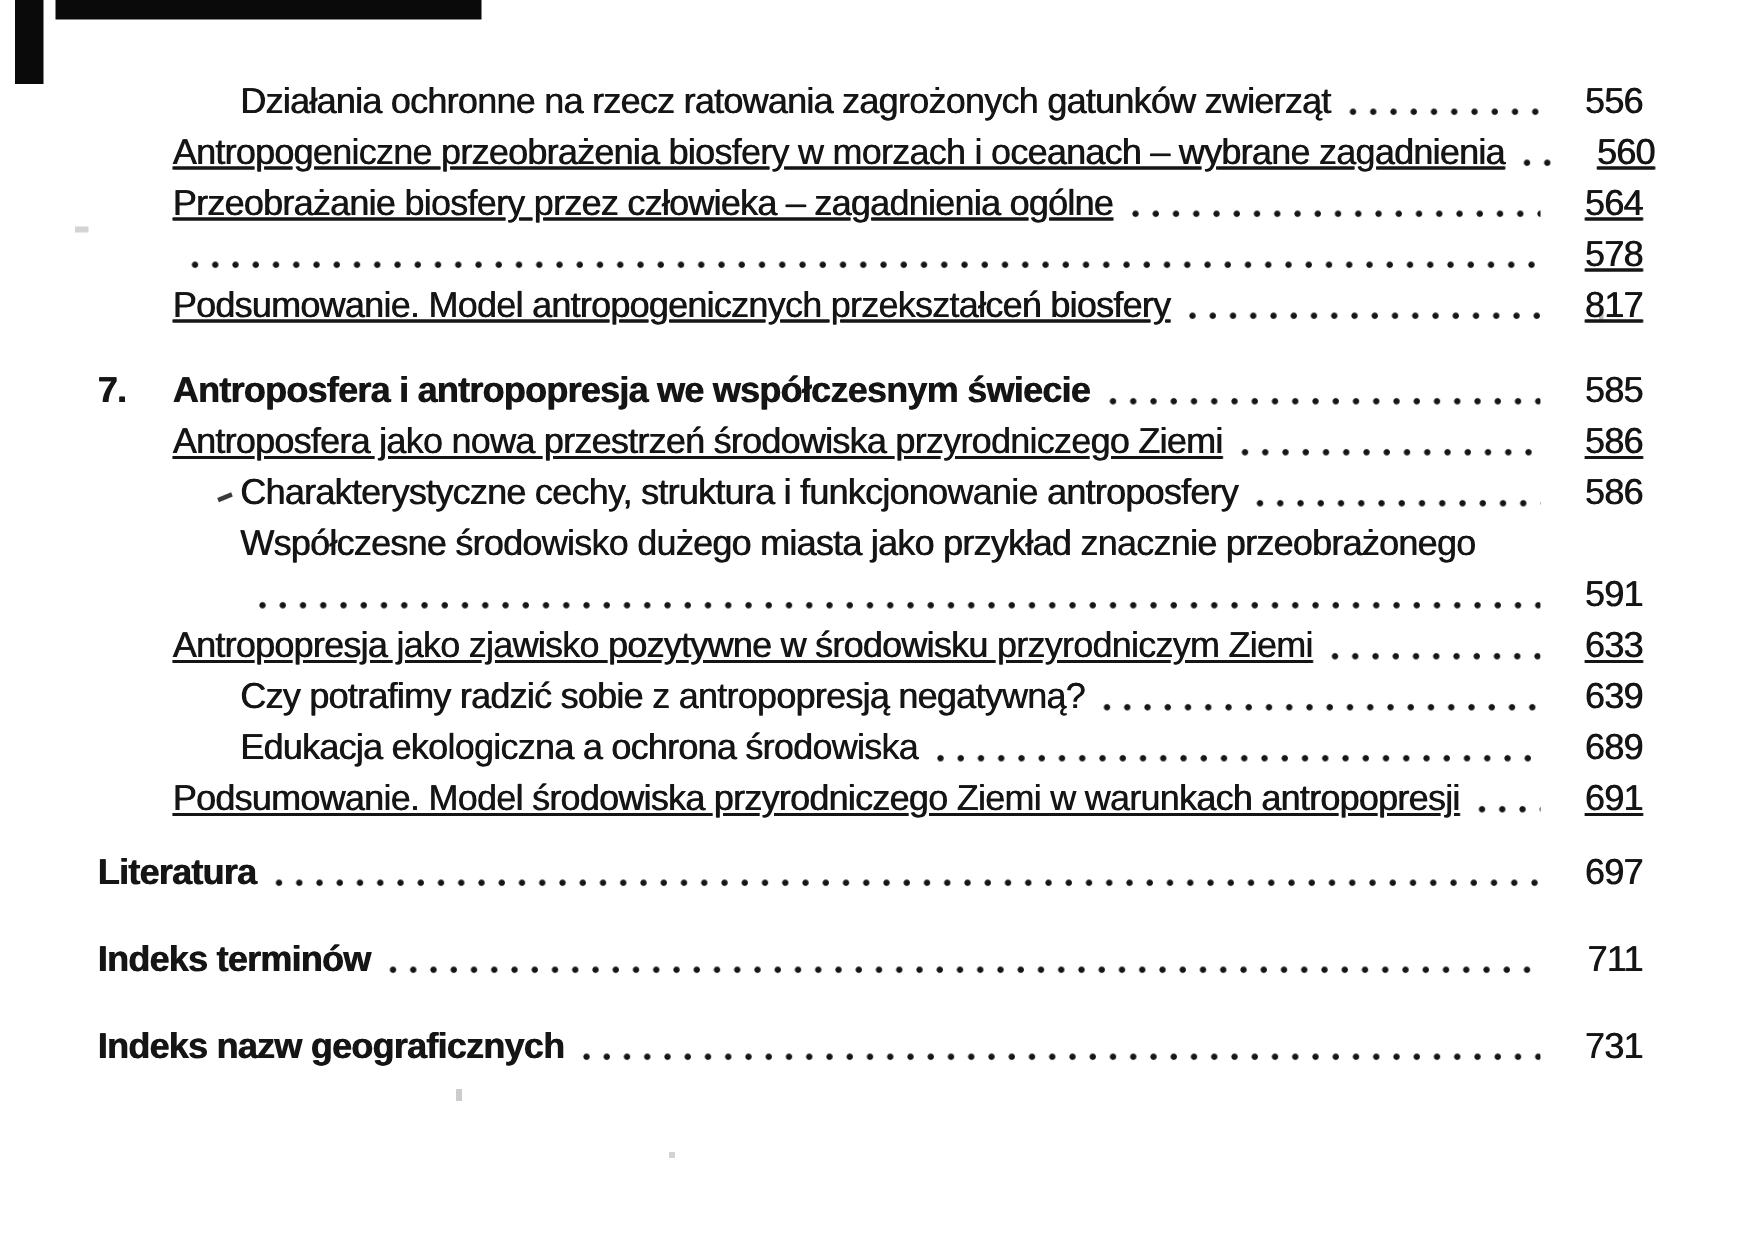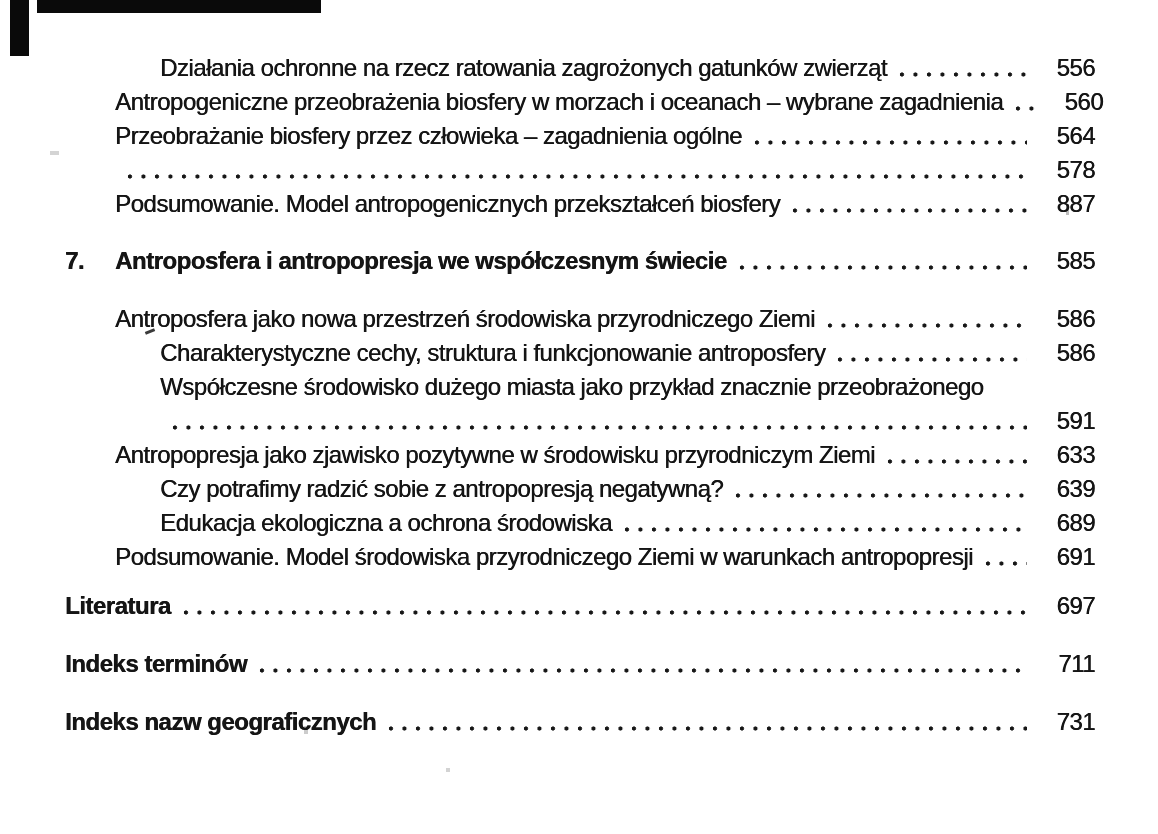--- a/index.html
+++ b/index.html
@@ -22,29 +22,29 @@
     display: flex;
     align-items: baseline;
     line-height: 34px;
     font-size: 24px;
     letter-spacing: -0.5px;
     white-space: nowrap;
   }
   .row .t {
     text-shadow: 0.45px 0 0 currentColor;
   }
-  .lvl1 { padding-left: 50px; }
+  .lvl1 { padding-left: 50px; text-decoration: underline; }
   .lvl2 { padding-left: 95px; }
   .chapter { margin-top: 23px; font-weight: 700; }
   .chapter .num {
     width: 50px;
     flex: 0 0 50px;
     text-shadow: 0.45px 0 0 currentColor;
   }
-  .first-ch7 { margin-top: 24px; }
+  .first-ch7 { margin-top: 0; }
   .bm { font-weight: 700; margin-top: 24px; justify-content: center; }
   .bm-first { margin-top: 15px; }
   .leader {
     flex: 1 1 auto;
     min-width: 20px;
     height: 7px;
     align-self: flex-end;
     margin: 0 10px 7px 12px;
     background-image: radial-gradient(circle at 3px 3.5px, #161616 1.8px, rgba(0,0,0,0) 2.4px);
     background-size: 13.5px 7px;
@@ -98,21 +98,21 @@
       <span class="leader"></span>
       <span class="pg">564</span>
     </div>
     <div class="row lvl1">
       <span class="leader"></span>
       <span class="pg">578</span>
     </div>
     <div class="row lvl1">
       <span class="t">Podsumowanie. Model antropogenicznych przekształceń biosfery</span>
       <span class="leader"></span>
-      <span class="pg">887</span>
+      <span class="pg">817</span>
     </div>
 
     <div class="row chapter">
       <span class="num">7.</span>
       <span class="t">Antroposfera i antropopresja we współczesnym świecie</span>
       <span class="leader"></span>
       <span class="pg">585</span>
     </div>
 
     <div class="row lvl1 first-ch7">

